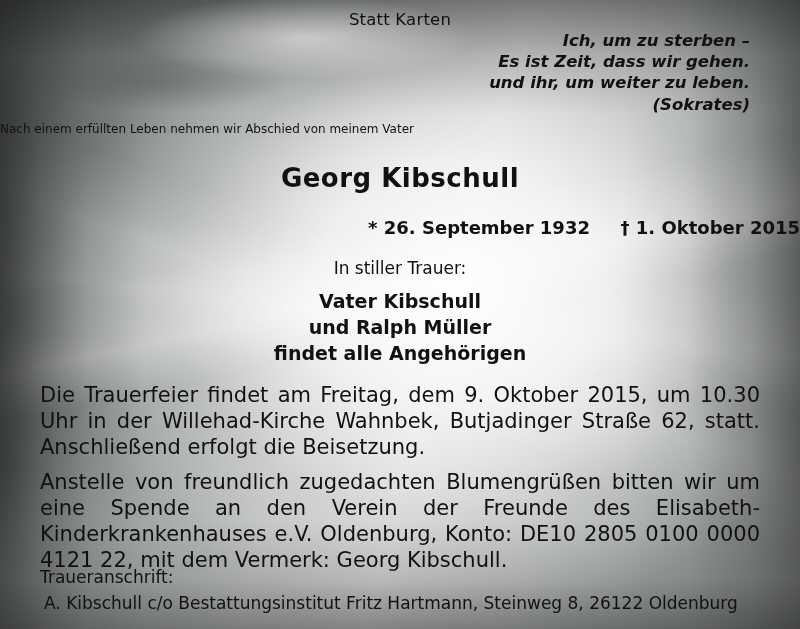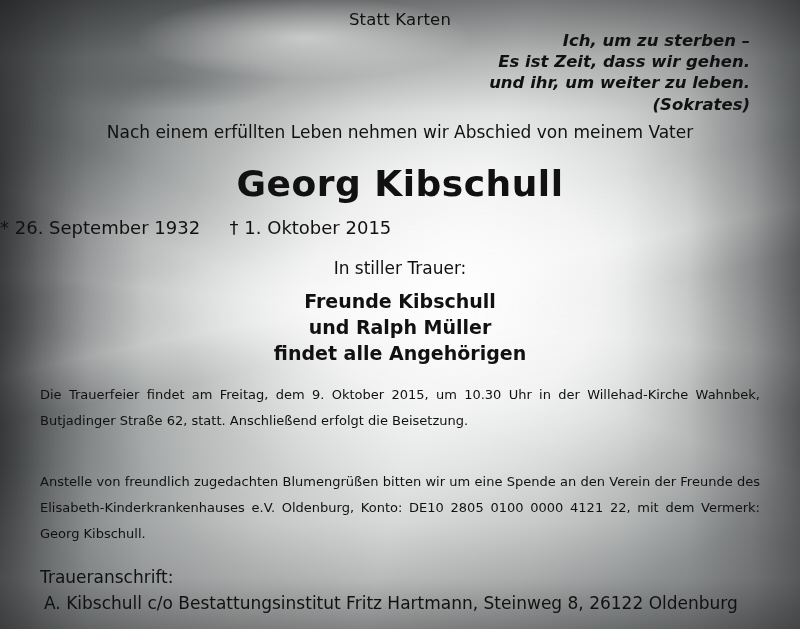--- a/index.html
+++ b/index.html
@@ -96,41 +96,41 @@
   .quote .src {
     display: block;
     font-weight: bold;
     margin-top: 1px;
   }
 
   
   .intro {
     left: 0; right: 0;
     top: 122px;
-    text-align: center;
-    font-size: 17px;
+    text-align: left;
+    font-size: 12px;
   }
 
   
   .name {
     left: 0; right: 0;
     top: 163px;
     text-align: center;
-    font-size: 36px;
+    font-size: 26px;
     font-weight: bold;
     letter-spacing: 0.5px;
   }
 
   
   .dates {
     left: 0; right: 0;
     top: 217px;
-    text-align: left;
+    text-align: right;
     font-size: 18px;
-    font-weight: normal;
+    font-weight: bold;
   }
   .dates .sep {
     display: inline-block;
     width: 18px;
   }
 
   
   .mourn-head {
     left: 0; right: 0;
     top: 258px;
@@ -145,21 +145,21 @@
     font-weight: bold;
     line-height: 26px;
   }
 
   
   .para {
     left: 40px;
     width: 720px;
     text-align: justify;
     text-justify: inter-word;
-    font-size: 13px;
+    font-size: 21px;
     line-height: 26px;
   }
   .para-ceremony { top: 382px; }
   .para-donation { top: 469px; }
 
   .mourn-address-label {
     left: 40px;
     top: 567px;
     font-size: 17px;
   }
@@ -201,21 +201,21 @@
       <span>*</span>
       <span>26. September 1932</span>
       <span class="sep"></span>
       <span>†</span>
       <span>1. Oktober 2015</span>
     </p>
 
     <p class="line mourn-head">In stiller Trauer:</p>
 
     <div class="blk mourners">
-      <div>Freunde Kibschull</div>
+      <div>Vater Kibschull</div>
       <div>und Ralph Müller</div>
       <div>findet alle Angehörigen</div>
     </div>
 
     <p class="blk para para-ceremony">Die Trauerfeier findet am Freitag, dem 9. Oktober 2015, um 10.30 Uhr in der Willehad-Kirche Wahnbek, Butjadinger Straße 62, statt. Anschließend erfolgt die Beisetzung.</p>
 
     <p class="blk para para-donation">Anstelle von freundlich zugedachten Blumengrüßen bitten wir um eine Spende an den Verein der Freunde des Elisabeth-Kinderkrankenhauses e.V. Oldenburg, Konto: DE10 2805 0100 0000 4121 22, mit dem Vermerk: Georg Kibschull.</p>
 
     <p class="line mourn-address-label">Traueranschrift:</p>
 

